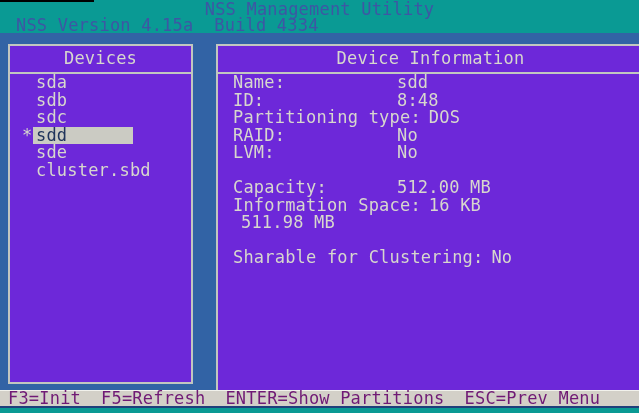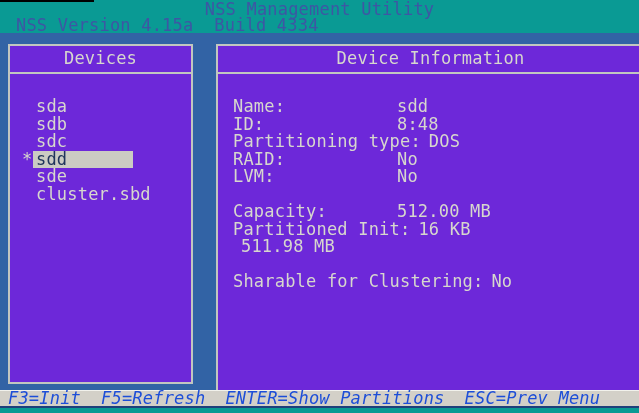--- a/index.html
+++ b/index.html
@@ -15,43 +15,43 @@
   .topbar { position:absolute; top:0; left:0; width:639px; height:33px; background:#0a9a94; color:#3e56a4; }
   .topbar .title-line { text-align:center; white-space:pre; padding-top:1px; line-height:16px; }
   .topbar .version-line { white-space:pre; padding-left:16px; line-height:16px; }
   .top-artifact { position:absolute; top:0; left:0; width:94px; height:2px; background:#000; }
 
   
   .panel { position:absolute; top:44px; border:2px solid #c2c6c0; background:#6d28d9; }
   .panel-devices { left:8px;  width:185px; height:340px; }
   .panel-info    { left:216px; width:429px; height:404px; }
   .panel-header { height:28px; border-bottom:2px solid #c2c6c0; display:flex; align-items:center; justify-content:center; }
-  .panel-body { padding-top:24px; }
+  .panel-body { padding-top:0; }
 
   
   .dev-row { display:flex; padding-left:12px; height:17.5px; white-space:pre; cursor:default; }
   .dev-marker { width:14px; flex:0 0 14px; }
   .dev-label { white-space:pre; }
   .dev-row.selected .dev-label {
     background:#cbcbc3; color:#20355c;
     width:100px; padding-left:3px; margin-left:-3px;
   }
 
   
   .info-row { display:flex; padding-left:15px; height:17.5px; white-space:pre; }
   .info-label { min-width:156px; flex:0 0 auto; }
   .info-value { padding-left:8px; white-space:pre; }
   .spacer-row { height:17.5px; }
 
   
   .footer {
     position:absolute; left:0; top:390px; width:639px; height:18px;
-    background:#d3d0c8; color:#1d4ed8;
+    background:#d3d0c8; color:#701a75;
     border-top:1px solid #f2f2ec; border-bottom:2px solid #1f3f7b;
-    display:flex; align-items:center; padding:0 8px; white-space:pre;font-style:italic;
+    display:flex; align-items:center; padding:0 8px; white-space:pre;
   }
   .cmd { cursor:default; }
   .cmd + .cmd { margin-left:20px; }
   .cmd-enter { margin-left:40px; }
   .cmd-esc { margin-left:auto; }
 
   .bottom-strip { position:absolute; left:0; top:408px; width:639px; height:5px; background:#0a9a94; }
 </style>
 </head>
 <body>
@@ -123,21 +123,21 @@
         <span class="info-value">No</span>
       </div>
 
       <div class="spacer-row"></div>
 
       <div class="info-row">
         <span class="info-label">Capacity:</span>
         <span class="info-value">512.00 MB</span>
       </div>
       <div class="info-row">
-        <span class="info-label">Partitioned Init:</span>
+        <span class="info-label">Information Space:</span>
         <span class="info-value">16 KB</span>
       </div>
       <div class="info-row">
         <span class="info-value">511.98 MB</span>
       </div>
 
       <div class="spacer-row"></div>
 
       <div class="info-row">
         <span class="info-label">Sharable for Clustering:</span>

